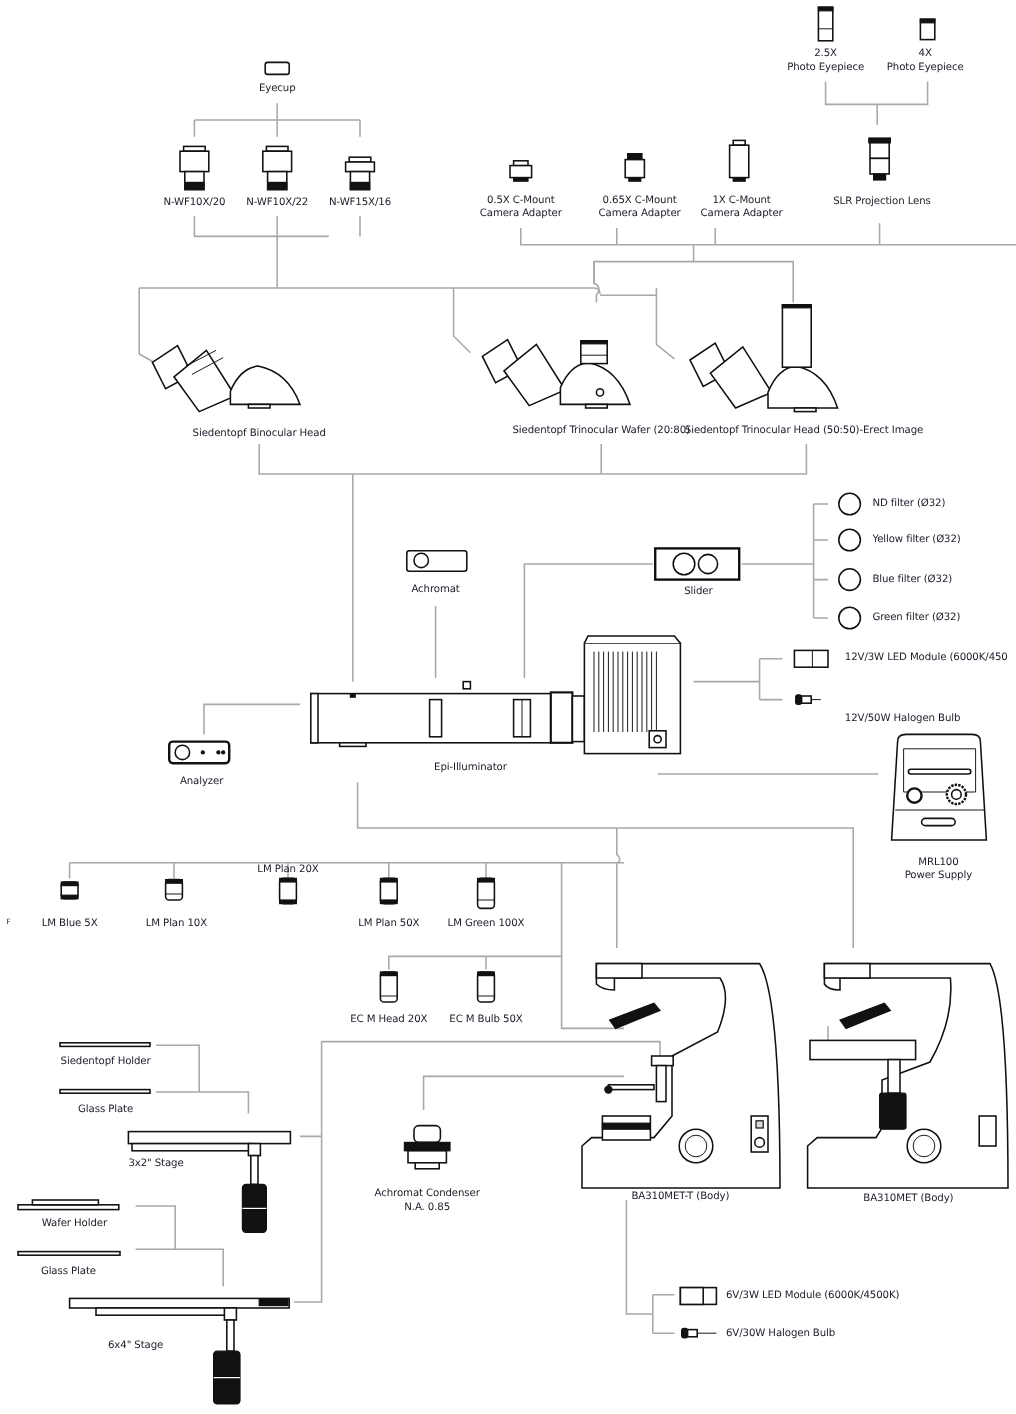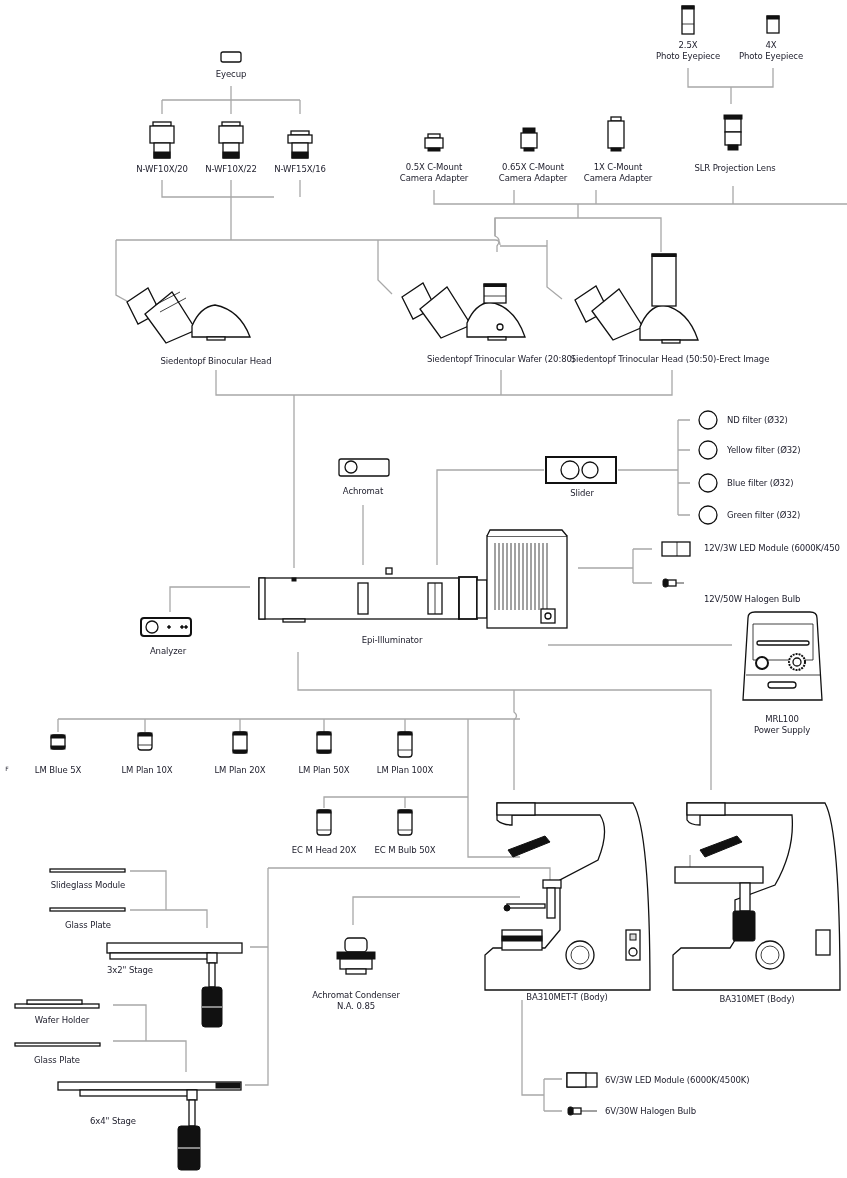--- a/index.html
+++ b/index.html
@@ -365,27 +365,27 @@
 <div class="lbl" style="left:392px;top:635px">Epi-Illuminator</div>
 
 <div class="lbl" style="left:782px;top:714px">
   <div>MRL100</div>
   <div>Power Supply</div>
 </div>
 
 <div class="lbl" style="left:7px;top:763px;font-size:6px">F</div>
 <div class="lbl" style="left:58px;top:765px">LM Blue 5X</div>
 <div class="lbl" style="left:147px;top:765px">LM Plan 10X</div>
-<div class="lbl" style="left:240px;top:765px">LM Plan 20X</div>
+<div class="lbl" style="left:240px;top:720px">LM Plan 20X</div>
 <div class="lbl" style="left:324px;top:765px">LM Plan 50X</div>
-<div class="lbl" style="left:405px;top:765px">LM Plan 100X</div>
+<div class="lbl" style="left:405px;top:765px">LM Green 100X</div>
 <div class="lbl" style="left:324px;top:845px">EC M Head 20X</div>
 <div class="lbl" style="left:405px;top:845px">EC M Bulb 50X</div>
 
-<div class="lbl" style="left:88px;top:880px">Slideglass Module</div>
+<div class="lbl" style="left:88px;top:880px">Siedentopf Holder</div>
 <div class="lbl" style="left:88px;top:920px">Glass Plate</div>
 <div class="lbl" style="left:130px;top:965px">3x2" Stage</div>
 <div class="lbl" style="left:62px;top:1015px">Wafer Holder</div>
 <div class="lbl" style="left:57px;top:1055px">Glass Plate</div>
 <div class="lbl" style="left:113px;top:1116px">6x4" Stage</div>
 
 <div class="lbl" style="left:356px;top:990px">
   <div>Achromat Condenser</div>
   <div>N.A. 0.85</div>
 </div>

